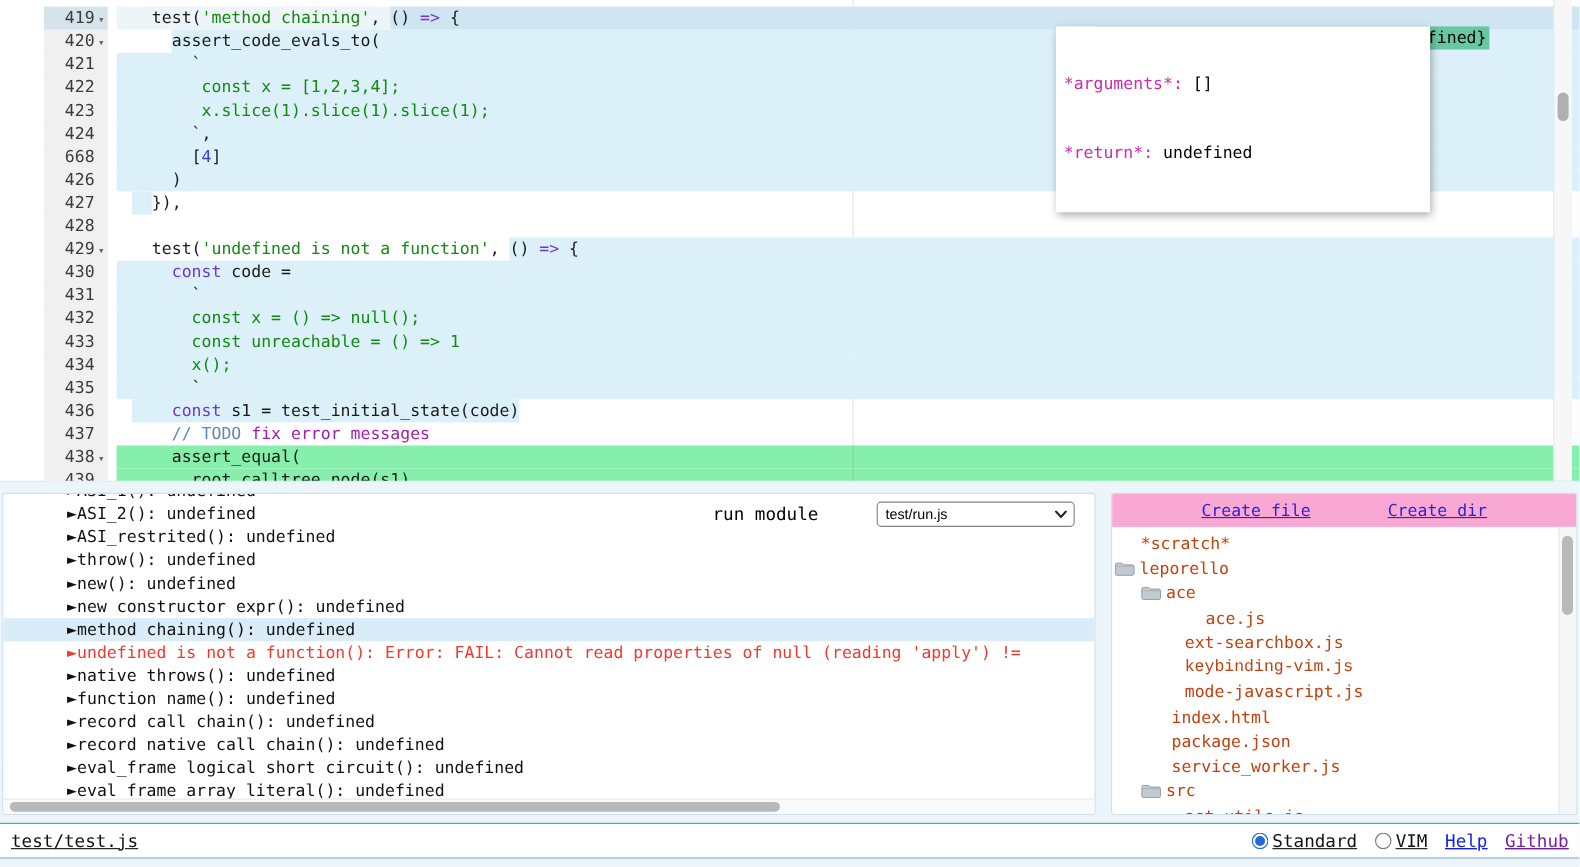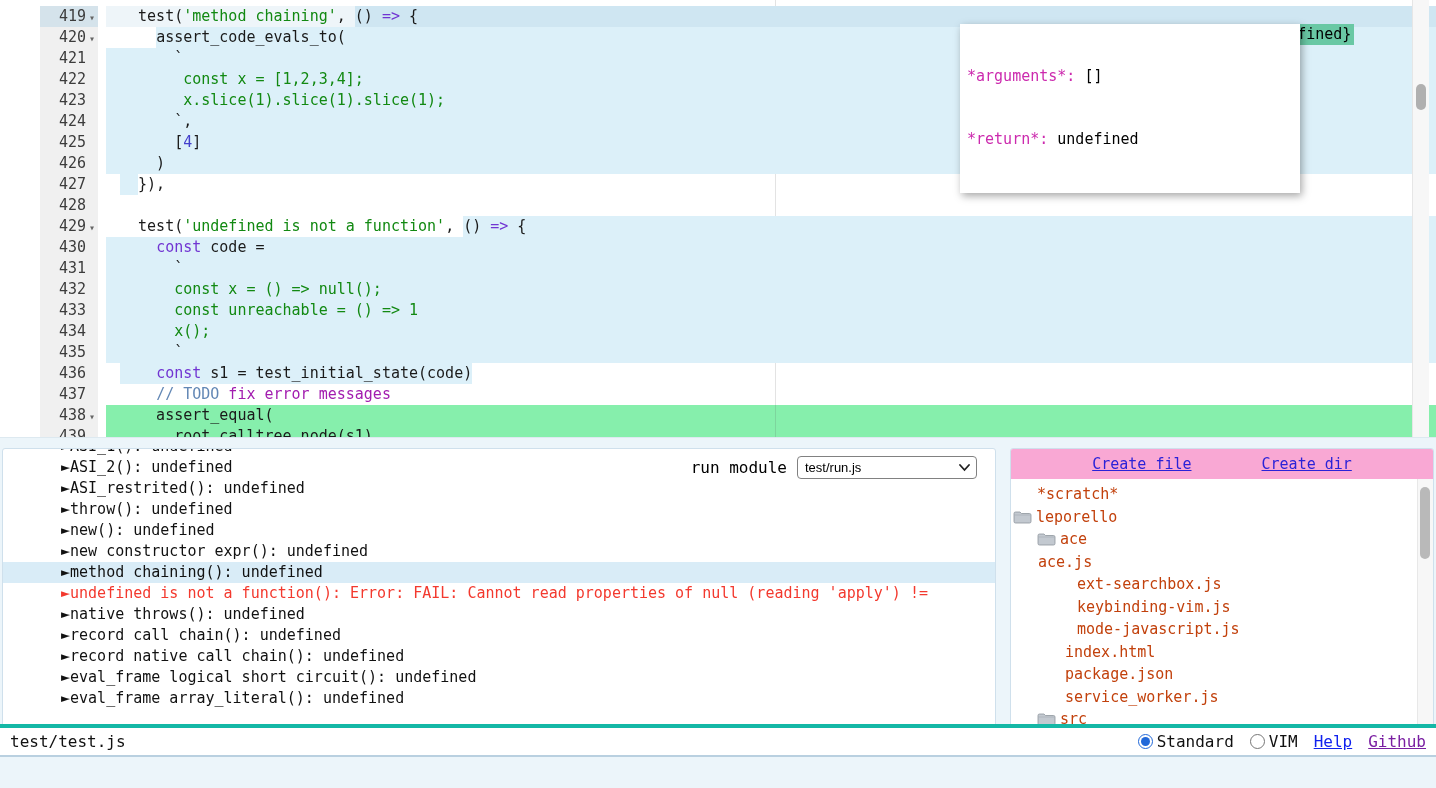--- a/index.html
+++ b/index.html
@@ -47,21 +47,21 @@
   .console { position:absolute; left:2px; top:448px; width:994px; height:293px;
              background:#fff; border:1px solid #cfe0ec; border-radius:3px; overflow:hidden; }
   .ci { height:21px; font:15px/21px "DejaVu Sans Mono",monospace; padding-left:58px;
         white-space:pre; overflow:hidden; color:#111; cursor:pointer; }
   .ci.clip { height:8px; }
   .ci.clip .t { display:block; margin-top:-13px; }
   .ci.sel { background:#d9ecf7; }
   .ci.err { color:#f3392e; }
   .runmod { position:absolute; top:7px; right:18px; display:flex; align-items:center;
             gap:10px; font:16px "DejaVu Sans Mono",monospace; background:#fff; }
-  .selwrap { position:relative; }
+  .selwrap { position:relative;margin-left:43px; }
   .selwrap select { width:180px; height:23px; font:13px "Liberation Sans",sans-serif;
             border:1px solid #818181; border-radius:4px; background:#fff;
             -webkit-appearance:none; appearance:none; padding:0 24px 0 7px; }
   .selwrap svg { position:absolute; right:7px; top:8px; pointer-events:none; }
   .hscroll { position:absolute; left:0; right:0; bottom:0; height:14px;
              background:#fafafa; border-top:1px solid #e8e8e8; }
   .hthumb { position:absolute; left:6px; top:2px; width:700px; height:9px;
             background:#b9b9b9; border-radius:5px; }
 
   
@@ -73,24 +73,24 @@
   .flist { padding-top:4px; }
   .fi { height:22.5px; display:flex; align-items:center; white-space:pre;
         font:15px "DejaVu Sans Mono",monospace; color:#c2410c; cursor:pointer; }
   .fi svg { margin-right:4px; flex:0 0 auto; }
   .vscroll { position:absolute; top:30px; right:0; bottom:0; width:16px;
              background:#f7f7f7; border-left:1px solid #e8e8e8; }
   .vthumb { position:absolute; top:8px; left:2px; width:10px; height:72px;
             background:#b9b9b9; border-radius:5px; }
 
   
-  .status { position:absolute; left:0; top:724px; width:1436px; height:33px;
-            background:#fff; border-top:4px solid #14b8a6; border-bottom:2px solid #b9d0e0;
+  .status { position:absolute; left:0; top:748px; width:1436px; height:33px;
+            background:#fff; border-top:1px solid #14b8a6; border-bottom:2px solid #b9d0e0;
             display:flex; align-items:center; padding:0 10px;
-            font:16px "DejaVu Sans Mono",monospace; color:#111; }
+            font:16px "DejaVu Sans Mono",monospace; color:#111;text-decoration:underline; }
   .status .right { margin-left:auto; display:flex; align-items:center; gap:16px; }
   .radio-group { display:flex; align-items:center; gap:4px; }
   .radio-group input { width:15px; height:15px; accent-color:#2168d9; margin:0; }
   .link-help { color:#1122ee; text-decoration:underline; cursor:pointer; }
   .link-github { color:#7a1fa2; text-decoration:underline; cursor:pointer; }
 </style>
 </head>
 <body>
 
 <div class="editor">
@@ -114,21 +114,21 @@
       </div>
       <div class="cl bg-blue">
         <div class="gut"><span class="lnum">423</span></div>
         <div class="codearea"><span class="tok-d">       </span><span class="tok-s">x.slice(1).slice(1).slice(1);</span></div>
       </div>
       <div class="cl bg-blue">
         <div class="gut"><span class="lnum">424</span></div>
         <div class="codearea"><span class="tok-d">      `,</span></div>
       </div>
       <div class="cl bg-blue">
-        <div class="gut"><span class="lnum">425</span></div>
+        <div class="gut"><span class="lnum">668</span></div>
         <div class="codearea"><span class="tok-d">      [</span><span class="tok-n">4</span><span class="tok-d">]</span></div>
       </div>
       <div class="cl bg-blue">
         <div class="gut"><span class="lnum">426</span></div>
         <div class="codearea"><span class="tok-d">    )</span></div>
       </div>
       <div class="cl">
         <div class="gut"><span class="lnum">427</span></div>
         <div class="codearea"><span class="tok-d hb">  </span><span class="tok-d">}),</span></div>
       </div>
@@ -197,20 +197,21 @@
   <div id="ci-list">
       <div class="ci clip"><span class="t">►ASI_1(): undefined</span></div>
       <div class="ci"><span class="t">►ASI_2(): undefined</span></div>
       <div class="ci"><span class="t">►ASI_restrited(): undefined</span></div>
       <div class="ci"><span class="t">►throw(): undefined</span></div>
       <div class="ci"><span class="t">►new(): undefined</span></div>
       <div class="ci"><span class="t">►new constructor expr(): undefined</span></div>
       <div class="ci sel"><span class="t">►method chaining(): undefined</span></div>
       <div class="ci err"><span class="t">►undefined is not a function(): Error: FAIL: Cannot read properties of null (reading 'apply') != </span></div>
       <div class="ci"><span class="t">►native throws(): undefined</span></div>
+      <div class="ci"><span class="t">►function name(): undefined</span></div>
       <div class="ci"><span class="t">►record call chain(): undefined</span></div>
       <div class="ci"><span class="t">►record native call chain(): undefined</span></div>
       <div class="ci"><span class="t">►eval_frame logical short circuit(): undefined</span></div>
       <div class="ci"><span class="t">►eval_frame array_literal(): undefined</span></div>
     </div>
   <div class="runmod">
     <span>run module</span>
     <span class="selwrap">
       <select>
         <option>test/run.js</option>
@@ -233,23 +234,23 @@
   <div class="flist" id="file-list">
       <div class="fi" style="padding-left: 26px;"><span>*scratch*</span></div>
       <div class="fi" style="padding-left: 2px;"><svg width="19" height="14" viewBox="0 0 19 14">
           <path d="M1 3.5 Q1 2 2.5 2 L7 2 L8.5 3.5 L16.5 3.5 Q18 3.5 18 5 L18 11.5 Q18 13 16.5 13 L2.5 13 Q1 13 1 11.5 Z" fill="#c3c9d0" stroke="#8e959d" stroke-width="0.8"></path>
           <path d="M1 5 L18 5" stroke="#aab1b9" stroke-width="0.8"></path>
         </svg><span>leporello</span></div>
       <div class="fi" style="padding-left: 26px;"><svg width="19" height="14" viewBox="0 0 19 14">
           <path d="M1 3.5 Q1 2 2.5 2 L7 2 L8.5 3.5 L16.5 3.5 Q18 3.5 18 5 L18 11.5 Q18 13 16.5 13 L2.5 13 Q1 13 1 11.5 Z" fill="#c3c9d0" stroke="#8e959d" stroke-width="0.8"></path>
           <path d="M1 5 L18 5" stroke="#aab1b9" stroke-width="0.8"></path>
         </svg><span>ace</span></div>
-      <div class="fi" style="padding-left: 27px;"><span>ace.js</span></div>
+      <div class="fi" style="padding-left: 85px;"><span>ace.js</span></div>
       <div class="fi" style="padding-left: 66px;"><span>ext-searchbox.js</span></div>
-      <div class="fi" style="padding-left: 66px;"><span>keybinding-vim.js</span></div>
+      <div class="fi" style="padding-left: 66px; font-family: Liberation Mono, monospace;"><span>keybinding-vim.js</span></div>
       <div class="fi" style="padding-left: 66px;"><span>mode-javascript.js</span></div>
       <div class="fi" style="padding-left: 54px;"><span>index.html</span></div>
       <div class="fi" style="padding-left: 54px;"><span>package.json</span></div>
       <div class="fi" style="padding-left: 54px;"><span>service_worker.js</span></div>
       <div class="fi" style="padding-left: 26px;"><svg width="19" height="14" viewBox="0 0 19 14">
           <path d="M1 3.5 Q1 2 2.5 2 L7 2 L8.5 3.5 L16.5 3.5 Q18 3.5 18 5 L18 11.5 Q18 13 16.5 13 L2.5 13 Q1 13 1 11.5 Z" fill="#c3c9d0" stroke="#8e959d" stroke-width="0.8"></path>
           <path d="M1 5 L18 5" stroke="#aab1b9" stroke-width="0.8"></path>
         </svg><span>src</span></div>
       <div class="fi" style="padding-left: 66px;"><span>ast_utils.js</span></div>
     </div>

